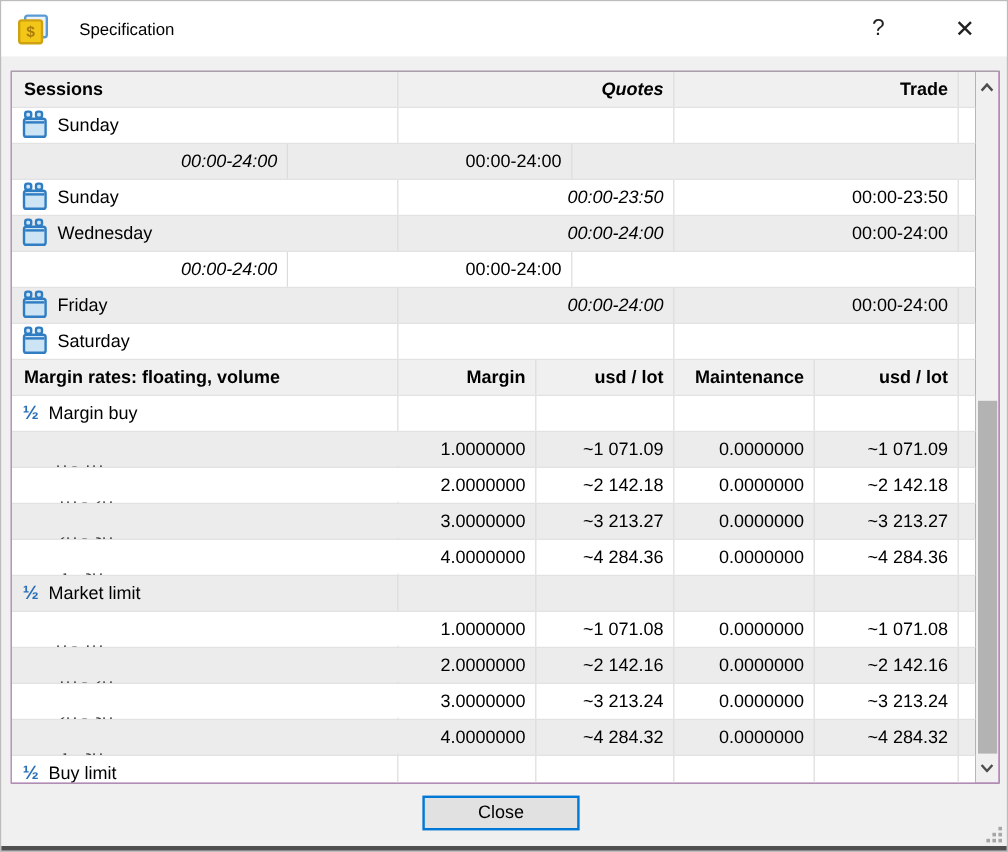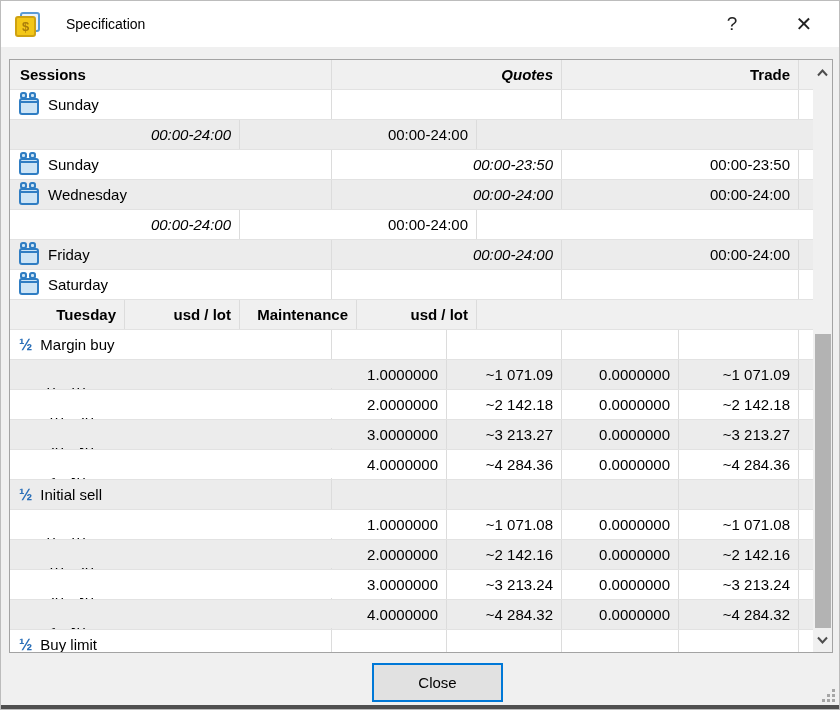--- a/index.html
+++ b/index.html
@@ -56,21 +56,21 @@
                  box-shadow:0 0 0 2px #2f7dc3, 9px 0 0 0 #cde4f5, 9px 0 0 2px #2f7dc3; }
   .half { margin:0 8px 0 9px; color:#2a6fb8; font-size:16px; font-weight:bold; flex:none; }
   
   .sb { width:19px; position:relative; background:#f0f0f0; flex:none; }
   .sb-btn { position:absolute; left:0; width:19px; height:25px; display:flex;
             align-items:center; justify-content:center; }
   .sb-up { top:0; } .sb-down { bottom:0; }
   .sb-thumb { position:absolute; left:2px; width:16px; top:274px; height:294px; background:#b3b3b3; }
   
   .close-button {
-    position:absolute; left:371px; top:662px; width:131px; height:39px; box-sizing:border-box;
+    position:absolute; left:351px; top:662px; width:131px; height:29px; box-sizing:border-box;
     background:#e1e1e1; border:2px solid #0078d7; font-family:inherit; font-size:15px; color:#000;
     display:flex; align-items:center; justify-content:center; padding:0;
   }
   .grip { position:absolute; right:4px; bottom:7px; width:13px; height:13px; }
   .grip i { position:absolute; width:3px; height:3px; background:#a6a6a6; }
   .g1{right:0;top:0} .g2{right:5px;top:5px} .g3{right:0;top:5px}
   .g4{right:10px;top:10px} .g5{right:5px;top:10px} .g6{right:0;top:10px}
   .bottom-band { position:absolute; left:0; right:0; bottom:0; height:4px; background:#4f4f4f; }
 </style>
 </head>
@@ -148,21 +148,22 @@
         <div class="cell c-label">
             <span class="cal"></span>
             <span>Saturday</span>
           </div>
         <div class="cell c-q"></div>
         <div class="cell c-t"></div>
         <div class="cell-fill"></div>
       </div>
 
       <div class="row head">
-        <div class="cell c-i">Tuesday</div>
+        <div class="cell c-label">Margin rates: floating, volume</div>
+        <div class="cell c-i">Margin</div>
         <div class="cell c-iu">usd / lot</div>
         <div class="cell c-m">Maintenance</div>
         <div class="cell c-mu">usd / lot</div>
         <div class="cell-fill"></div>
       </div>
 
       <div class="row">
         <div class="cell c-label">
             <span class="half">½</span>
             <span>Margin buy</span>
@@ -202,21 +203,21 @@
         <div class="cell c-i">4.0000000</div>
         <div class="cell c-iu">~4 284.36</div>
         <div class="cell c-m">0.0000000</div>
         <div class="cell c-mu">~4 284.36</div>
         <div class="cell-fill"></div>
       </div>
 
       <div class="row alt">
         <div class="cell c-label">
             <span class="half">½</span>
-            <span>Initial sell</span>
+            <span>Market limit</span>
           </div>
         <div class="cell c-i"></div>
           <div class="cell c-iu"></div>
           <div class="cell c-m"></div>
           <div class="cell c-mu"></div>
           <div class="cell-fill"></div>
       </div>
       <div class="row">
         <div class="cell c-label sub">0 - 10</div>
         <div class="cell c-i">1.0000000</div>

